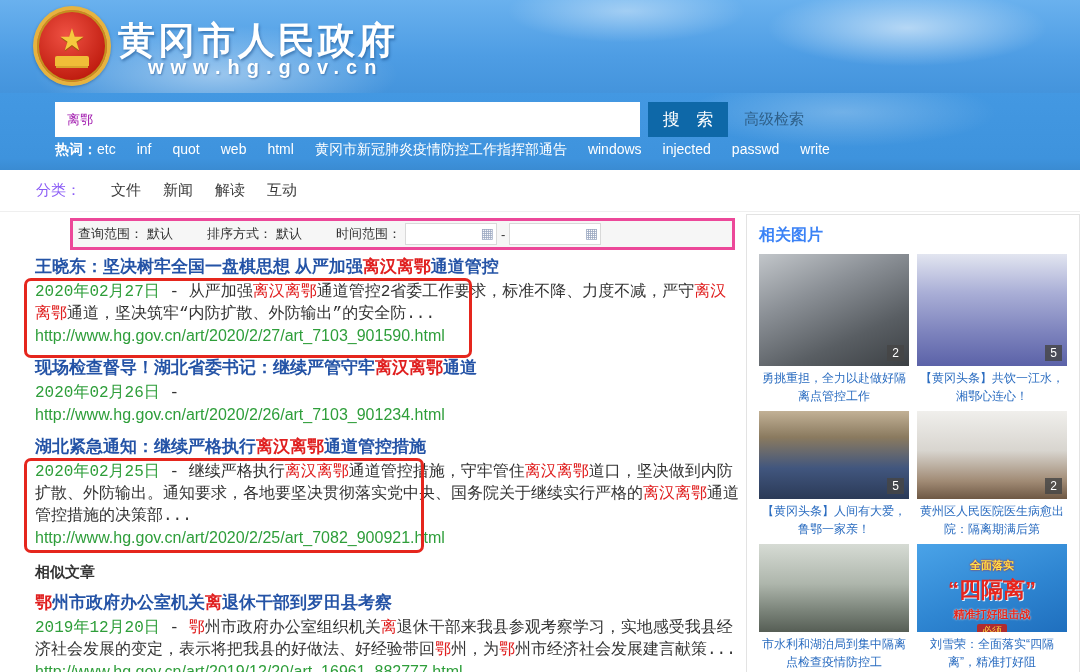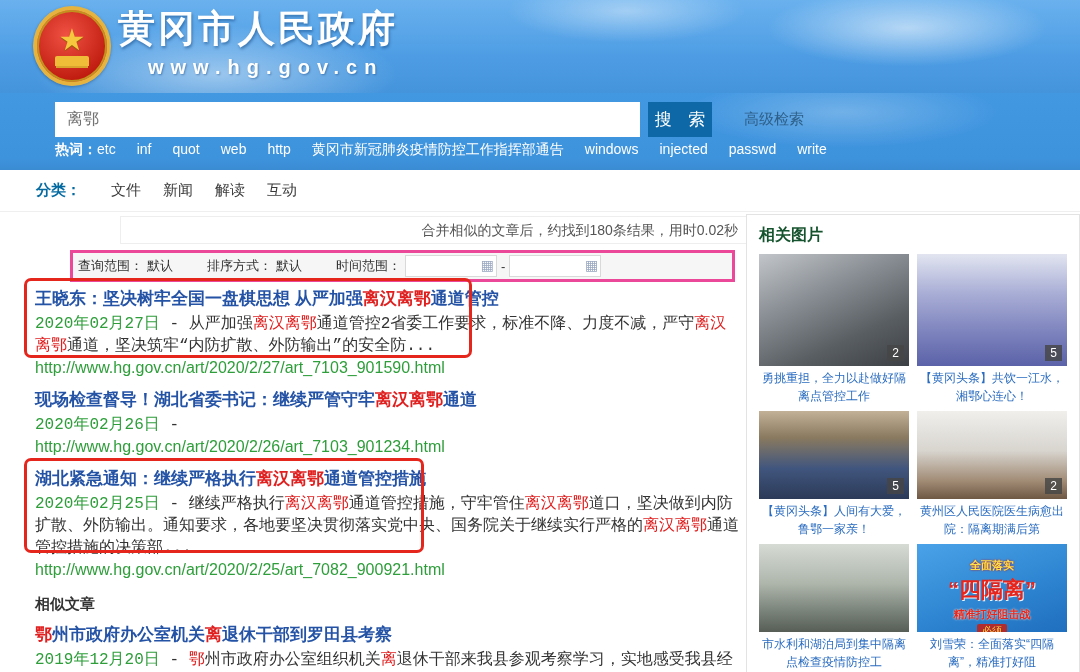--- a/index.html
+++ b/index.html
@@ -13,44 +13,44 @@
       radial-gradient(ellipse 260px 70px at 20% 80%, rgba(255,255,255,.45), transparent 70%),
       radial-gradient(ellipse 170px 45px at 58% 12%, rgba(255,255,255,.4), transparent 70%),
       linear-gradient(180deg,#6ab1ee 0%,#4e9de4 60%,#4494dc 100%); }
   .emblem { position:absolute; left:33px; top:6px; width:78px; height:80px; border-radius:50%;
     background:radial-gradient(circle at 42% 35%, #ef5143, #c01d10 72%);
     border:4px solid #e6b33f; box-shadow:inset 0 0 0 2px #c2921f, 0 1px 3px rgba(0,40,90,.35);
     display:flex; flex-direction:column; align-items:center; justify-content:center; }
   .emblem-star { color:#f6c83e; font-size:30px; line-height:28px; text-shadow:0 1px 1px #8a5f00; }
   .emblem-gate { width:34px; height:10px; margin-top:2px; background:#f0bd38; border-radius:2px 2px 0 0;
     box-shadow:0 3px 0 -1px #d9a52c; }
-  .site-title { position:absolute; left:118px; top:4px; color:#fff; font-size:37px; font-weight:bold;
+  .site-title { position:absolute; left:118px; top:16px; color:#fff; font-size:37px; font-weight:bold;
     letter-spacing:3px; text-shadow:1px 2px 3px rgba(0,50,110,.45); }
   .site-url { position:absolute; left:148px; top:56px; color:#fff; font-size:20px; font-weight:bold;
     letter-spacing:7px; text-shadow:1px 1px 2px rgba(0,50,110,.4); }
 
   
   .search-area { position:relative; height:77px; background:
       radial-gradient(ellipse 220px 50px at 78% 25%, rgba(255,255,255,.25), transparent 70%),
       linear-gradient(180deg,#4398e2 0%,#3e93dd 85%,#3a8bd2 100%); }
   .search-input { position:absolute; left:55px; top:9px; width:585px; height:35px; border:none;
-    font-size:16px; color:#737373; padding:0 12px; outline:none; font-family:inherit; }
-  .search-btn { position:absolute; left:648px; top:9px; width:64px; height:35px; border:none;
+    font-size:13px; color:#a21caf; padding:0 12px; outline:none; font-family:inherit; }
+  .search-btn { position:absolute; left:648px; top:9px; width:80px; height:35px; border:none;
     background:#0e68a8; color:#fff; font-size:17px; letter-spacing:6px; padding-left:6px;
     cursor:pointer; font-family:inherit; }
   .adv-link { position:absolute; left:744px; top:17px; font-size:15px; color:#2e5f88; cursor:pointer; }
   .hotwords { position:absolute; left:55px; top:48px; display:flex; color:#fff; font-size:14px;
     white-space:nowrap; align-items:baseline; }
   .hotwords .hot-label { font-weight:bold; }
   .hotwords span { cursor:pointer; }
 
   
   .cat-row { height:42px; padding-left:36px; display:flex; align-items:center; gap:30px;
     font-size:15px; border-bottom:1px solid #efefef; background:#fff; }
-  .cat-label { font-weight:bold; color:#0369a1; }
+  .cat-label { font-weight:normal; color:#8b5cf6; }
   .cat-item { color:#3a3a3a; cursor:pointer; }
 
   
   .info-bar { margin:4px 0 0 85px; width:655px; height:28px; border:1px solid #eee;
     font-size:14px; color:#555; text-align:right; line-height:26px; padding-right:36px; }
   .filter-bar { margin:6px 0 0 35px; width:665px; height:32px; background:#f6f6f6;
     border:3px solid #ec4899; display:flex; align-items:center; gap:34px; padding-left:5px;
     font-size:13px; color:#333; }
   .filter-group { display:flex; align-items:center; gap:4px; }
   .filter-value { cursor:pointer; }
@@ -71,21 +71,21 @@
   .section-label { font-size:15px; font-weight:bold; color:#333; margin:14px 0 10px 0; }
 
   
   .anno-box { position:absolute; border:3px solid #e5261d; border-radius:7px; pointer-events:none; z-index:5; }
   .anno-1 { left:24px; top:278px; width:448px; height:80px; }
   .anno-2 { left:24px; top:458px; width:400px; height:95px; }
 
   
   .sidebar { position:absolute; left:746px; top:214px; width:334px; height:458px;
     border:1px solid #e3e3e3; border-bottom:none; background:#fff; padding:10px 12px 0 12px; overflow:hidden; }
-  .sb-title { font-size:16px; font-weight:bold; color:#14532d; margin-bottom:8px; }
+  .sb-title { font-size:16px; font-weight:bold; color:#3b82f6; margin-bottom:8px; }
   .sb-grid { display:flex; flex-wrap:wrap; gap:6px 8px; }
   .sb-card { width:150px; }
   .ph { position:relative; width:150px; overflow:hidden; }
   .badge { position:absolute; right:5px; bottom:5px; background:rgba(70,70,70,.82); color:#fff;
     font-size:12px; line-height:16px; padding:0 5px; }
   .cap { height:36px; overflow:hidden; font-size:12px; line-height:18px; color:#2a6cc0;
     text-align:center; margin-top:3px; cursor:pointer; }
 
   .stairwell-supplies-photo { background:linear-gradient(155deg,#c2c6ca 0%,#8b9096 35%,#595e63 70%,#3c4044 100%); }
   .ppe-medical-team-photo { background:linear-gradient(180deg,#e2e5f0 0%,#a9aed6 35%,#7d83bd 70%,#5b62a8 100%); }
@@ -120,42 +120,41 @@
     <input class="search-input" type="text" value="离鄂" style="">
     <button class="search-btn">搜 索</button>
     <span class="adv-link">高级检索</span>
     <div class="hotwords">
       <span class="hot-label">热词：</span>
       <span id="hotwords-list" style="display:flex;gap:21px;text-align:right;">
           <span>etc</span>
           <span>inf</span>
           <span>quot</span>
           <span>web</span>
-          <span>http</span>
+          <span>html</span>
           <span>黄冈市新冠肺炎疫情防控工作指挥部通告</span>
           <span>windows</span>
           <span>injected</span>
           <span>passwd</span>
           <span>write</span>
         </span>
     </div>
   </div>
 
   <div class="cat-row">
     <span class="cat-label">分类：</span>
     <span id="cat-list" style="display:flex;gap:22px;">
         <span class="cat-item">文件</span>
         <span class="cat-item">新闻</span>
         <span class="cat-item">解读</span>
         <span class="cat-item">互动</span>
       </span>
   </div>
 
   <div class="main-col">
-    <div class="info-bar">合并相似的文章后，约找到180条结果，用时0.02秒</div>
 
     <div class="filter-bar">
       <span class="filter-group">
         <span>查询范围：</span>
         <span class="filter-value">默认</span>
       </span>
       <span class="filter-group">
         <span>排序方式：</span>
         <span class="filter-value">默认</span>
       </span>

